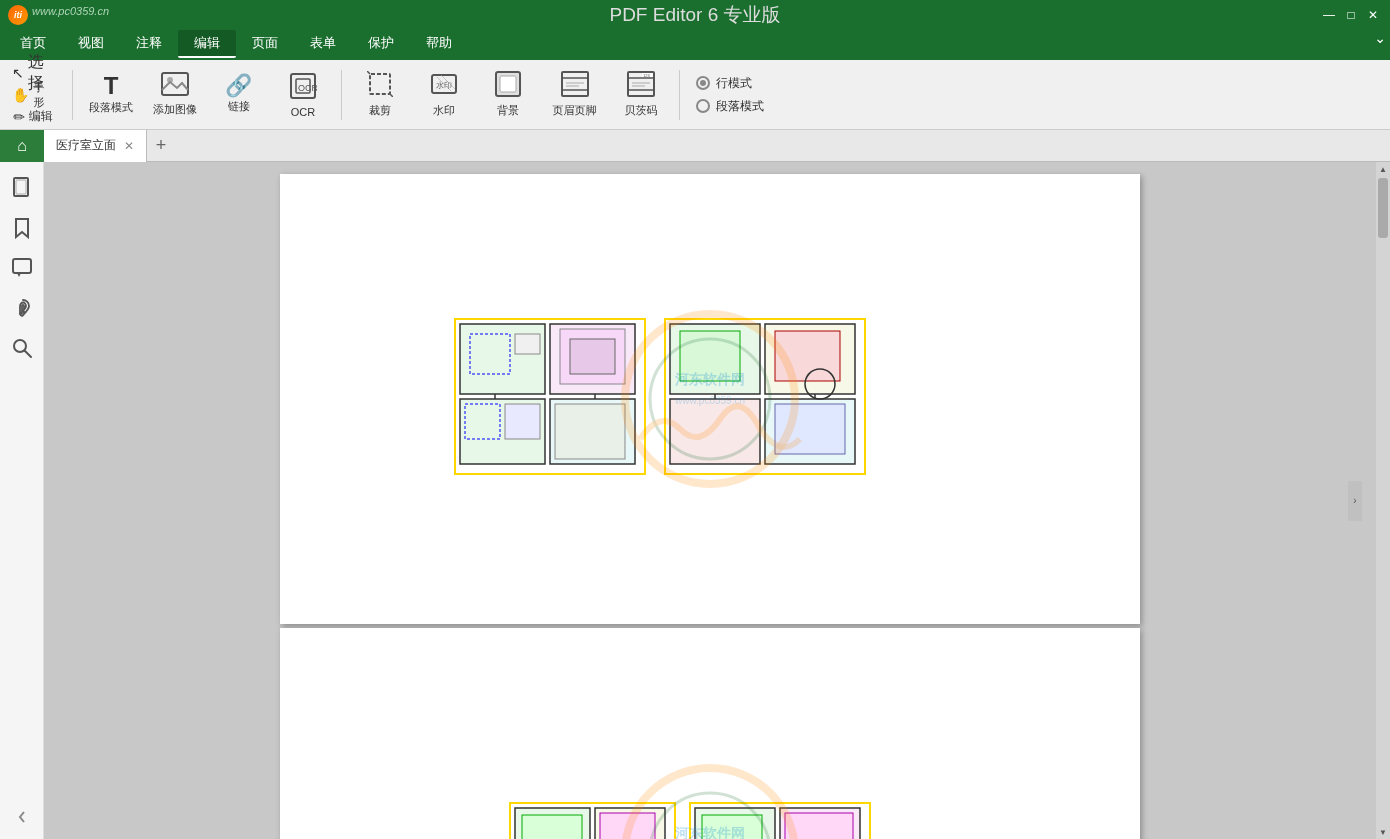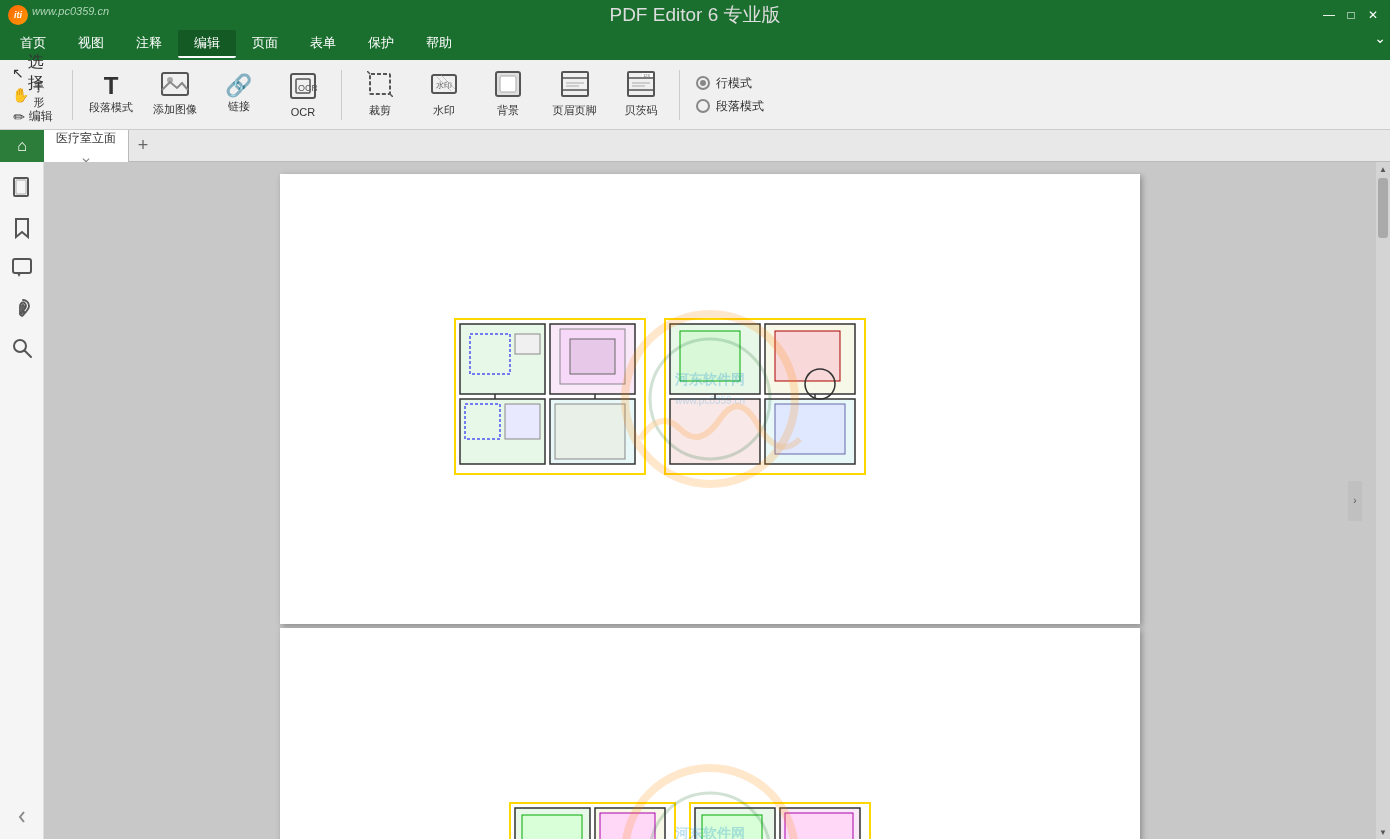--- a/index.html
+++ b/index.html
@@ -140,21 +140,20 @@
       display: flex;
       align-items: center;
       height: 32px;
       padding: 0 12px;
       background: white;
       border-right: 1px solid #bbb;
       font-size: 12px;
       color: #333;
       gap: 8px;
       cursor: pointer;
-      flex-direction: column;
     }
     .doc-tab .close-btn {
       font-size: 12px;
       color: #888;
       cursor: pointer;
     }
     .tab-add {
       width: 28px;
       height: 28px;
       display: flex;

